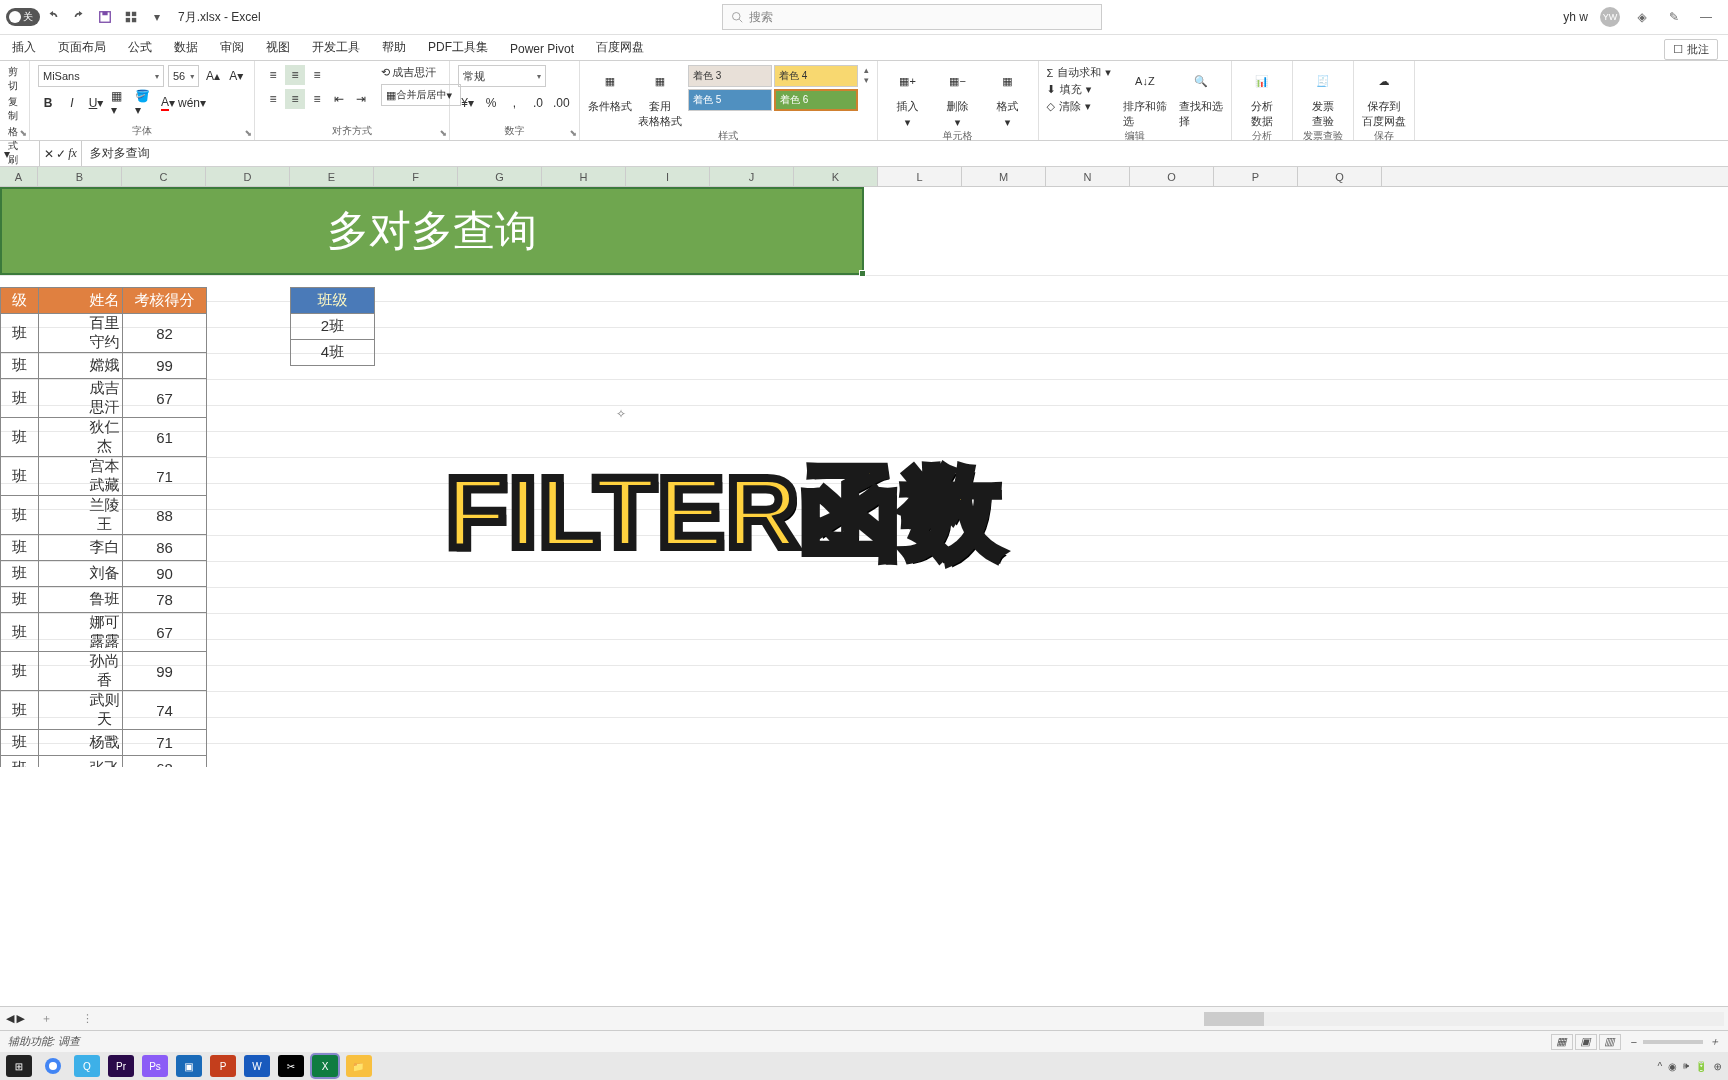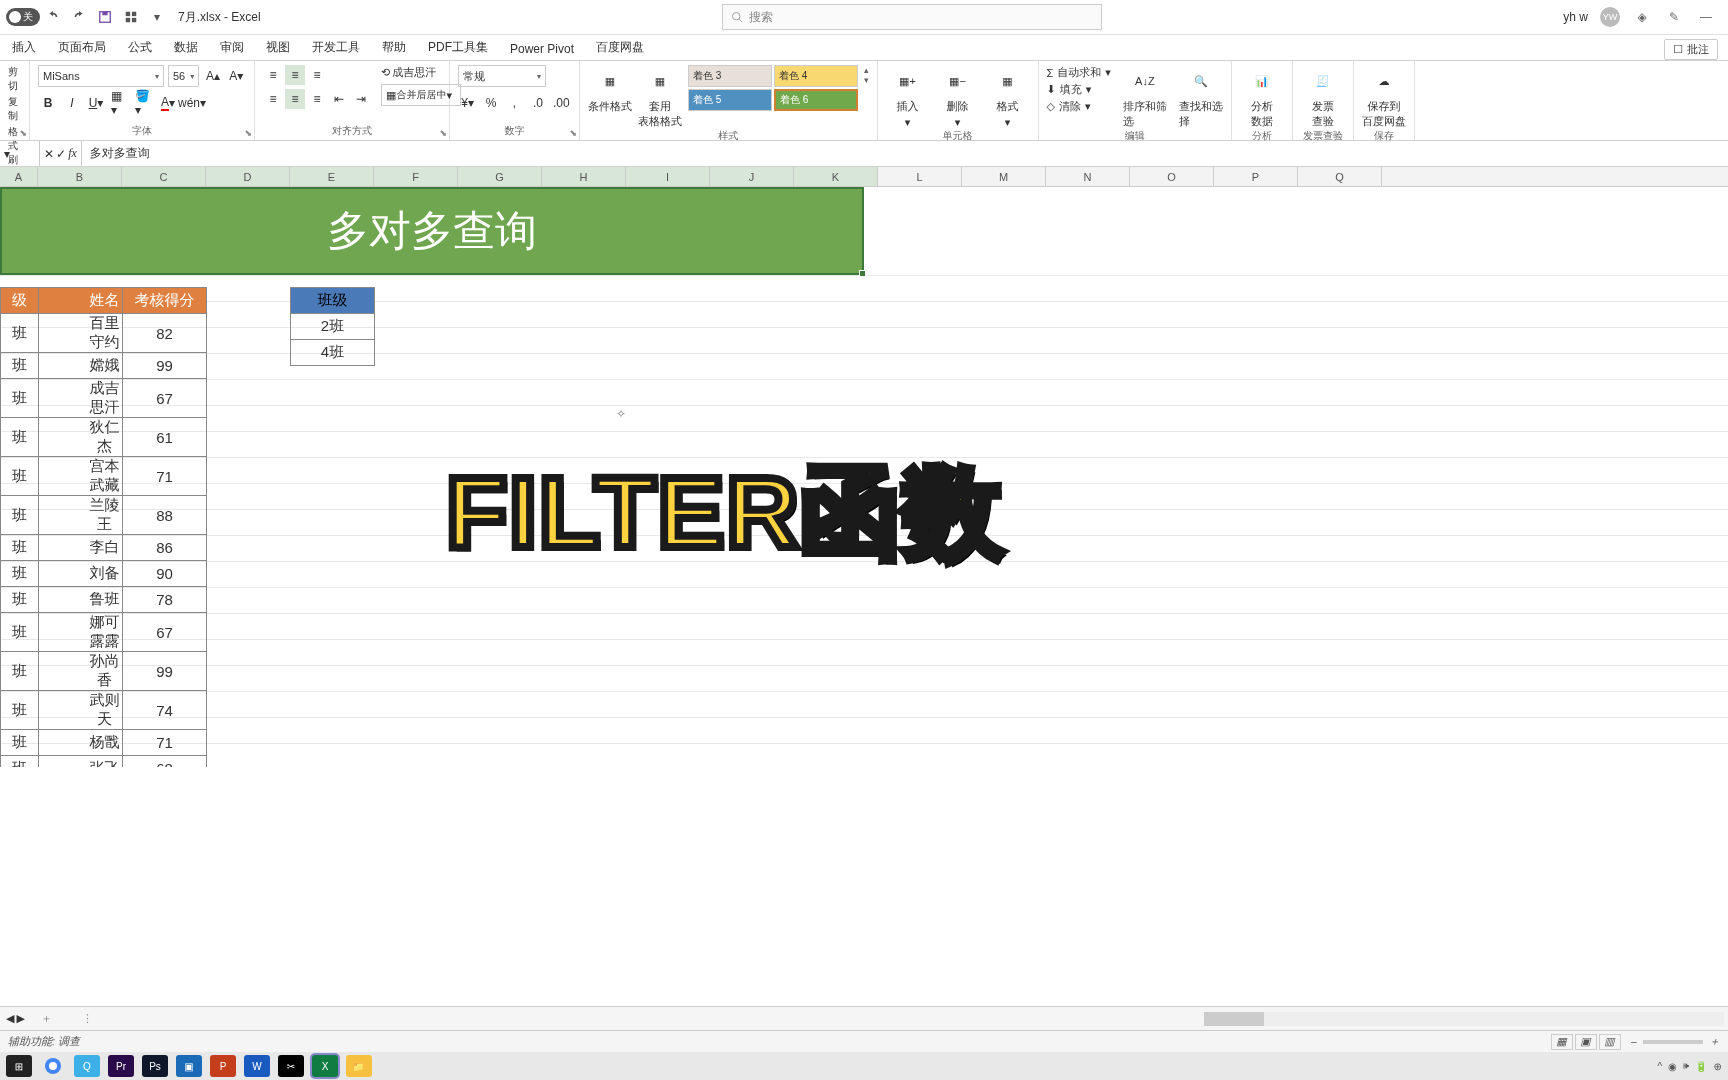--- a/index.html
+++ b/index.html
@@ -77,21 +77,21 @@
 .data-table{position:absolute;left:0;top:100px;}
 .data-table table{border-collapse:collapse;}
 .data-table td,.data-table th{border:1px solid #888;text-align:center;font-size:15px;height:26px;}
 .data-table th{background:#e08040;color:#fff;font-weight:normal;}
 .col-a{width:38px;} .col-b{width:84px;padding-left:48px;} .col-c{width:84px;}
 
 
 .lookup-table{position:absolute;left:290px;top:100px;}
 .lookup-table table{border-collapse:collapse;}
 .lookup-table td,.lookup-table th{border:1px solid #888;text-align:center;font-size:15px;height:26px;width:84px;}
-.lookup-table th{background:#4a7ab8;color:#000000;font-weight:normal;}
+.lookup-table th{background:#4a7ab8;color:#fef9c3;font-weight:normal;}
 
 
 .gridlines{position:absolute;left:0;top:0;right:0;bottom:0;}
 .gl-v{position:absolute;top:0;bottom:0;width:1px;background:#e8e8e8;}
 .gl-h{position:absolute;left:0;right:0;height:1px;background:#e8e8e8;}
 
 .cursor-cross{position:absolute;left:616px;top:220px;color:#888;font-size:12px;}
 
 
 .overlay-text{position:absolute;left:446px;top:260px;font-size:100px;font-weight:900;color:#ffd23f;-webkit-text-stroke:8px #1a1a1a;letter-spacing:2px;white-space:nowrap;text-shadow:4px 4px 0 #000;}
@@ -549,21 +549,21 @@
 <div class="taskbar">
   <div class="tb-icon" style="background:#222">⊞</div>
   <div class="tb-icon">
       <svg width="18" height="18" viewBox="0 0 18 18">
         <circle cx="9" cy="9" r="8" fill="#4285f4"></circle>
         <circle cx="9" cy="9" r="4" fill="#fff"></circle>
       </svg>
     </div>
   <div class="tb-icon" style="background:#3db0e8">Q</div>
   <div class="tb-icon" style="background:#2a0a4a">Pr</div>
-  <div class="tb-icon" style="background:#0f172a">Ps</div>
+  <div class="tb-icon" style="background:#8b5cf6">Ps</div>
   <div class="tb-icon" style="background:#1a6ab8">▣</div>
   <div class="tb-icon" style="background:#c43e1c">P</div>
   <div class="tb-icon" style="background:#185abd">W</div>
   <div class="tb-icon" style="background:#000">✂</div>
   <div class="tb-icon" style="background:#107c41;box-shadow:0 0 0 2px #88c">X</div>
   <div class="tb-icon" style="background:#f8c040">📁</div>
   <div class="tray">
     <span>^</span>
       <span>◉</span>
       <span>🕪</span>

